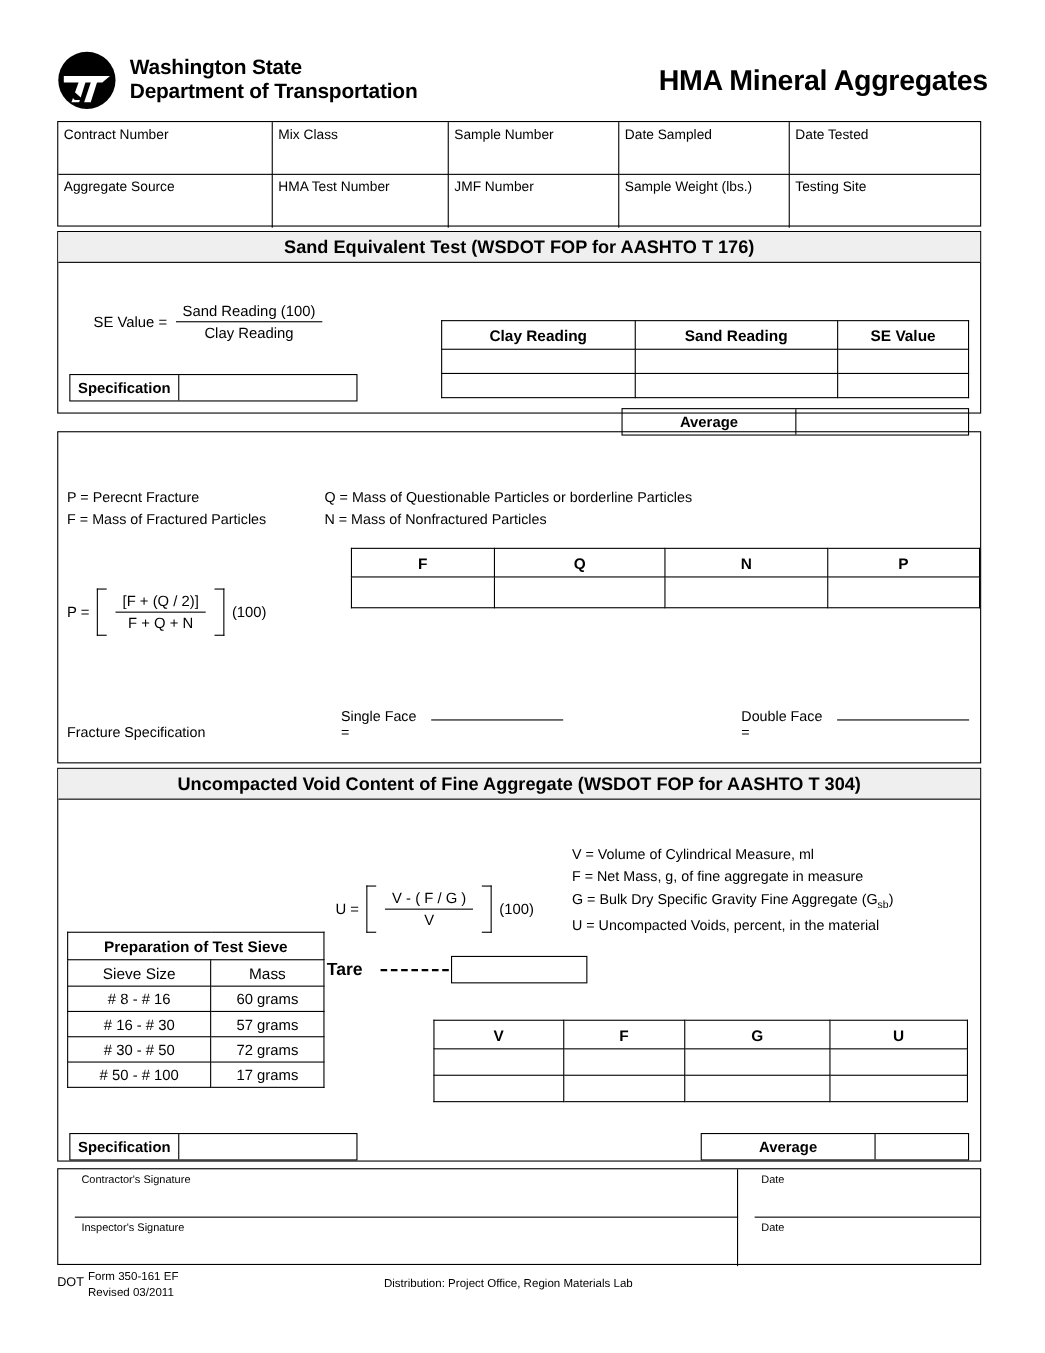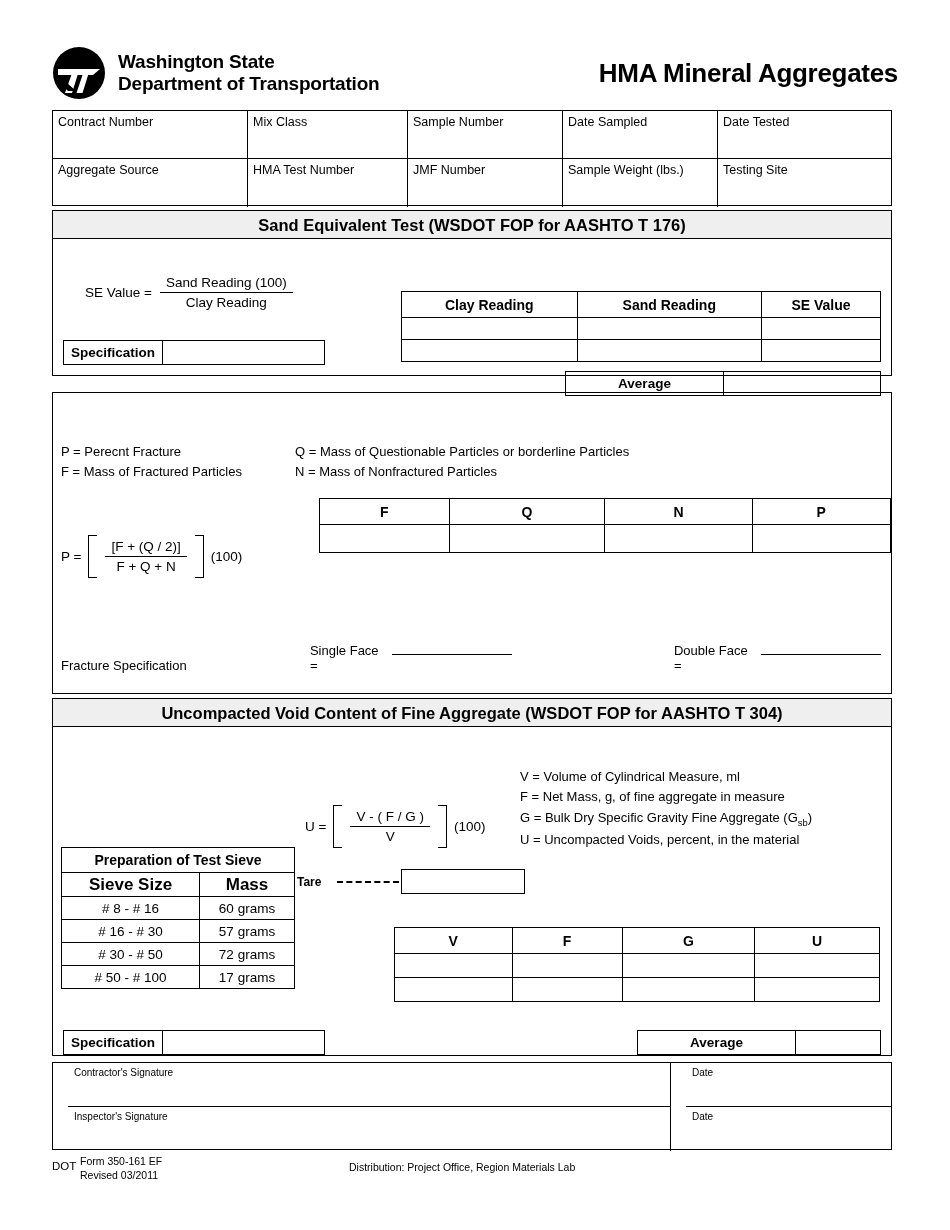--- a/index.html
+++ b/index.html
@@ -110,24 +110,24 @@
   #void-legend { position: absolute; left: 467px; top: 40px; font-size: 13px; line-height: 1.57; }
   #void-legend sub { font-size: 9.5px; }
 
   #void-formula { position: absolute; left: 252px; top: 78px; display: flex; align-items: center; font-size: 13.5px; }
   #void-formula .lhs { margin-right: 7px; }
   #void-formula .tail { margin-left: 7px; }
 
   #prep-table { position: absolute; left: 8px; top: 120px; width: 234px; border-collapse: collapse; }
   #prep-table td, #prep-table th { border: 1.4px solid #000; text-align: center; font-size: 13.5px; height: 23px; }
   #prep-table .cap { font-weight: bold; font-size: 14px; height: 25px; }
-  #prep-table .col-head { font-weight: bold; font-size: 17px; height: 24px; }
+  #prep-table .col-head { font-weight: normal; font-size: 14px; height: 24px; }
 
   #tare-wrap { position: absolute; left: 244px; top: 142px; display: flex; align-items: center; }
-  #tare-label { font-weight: bold; font-size: 12px; margin-right: 16px; }
+  #tare-label { font-weight: bold; font-size: 16px; margin-right: 16px; }
   #tare-dash { width: 62px; border-top: 2.2px dashed #000; margin-right: 2px; }
   #tare-box { width: 124px; height: 25px; border: 1.6px solid #000; background: #fff; }
 
   #void-table { left: 341px; top: 200px; width: 486px; }
   #void-table th, #void-table td { border: 1.3px solid #000; }
   #void-table td { height: 24px; }
 
   #void-spec { position: absolute; left: 10px; top: 303px; width: 262px; }
   #void-avg { left: 584px; top: 303px; width: 244px; }
 

